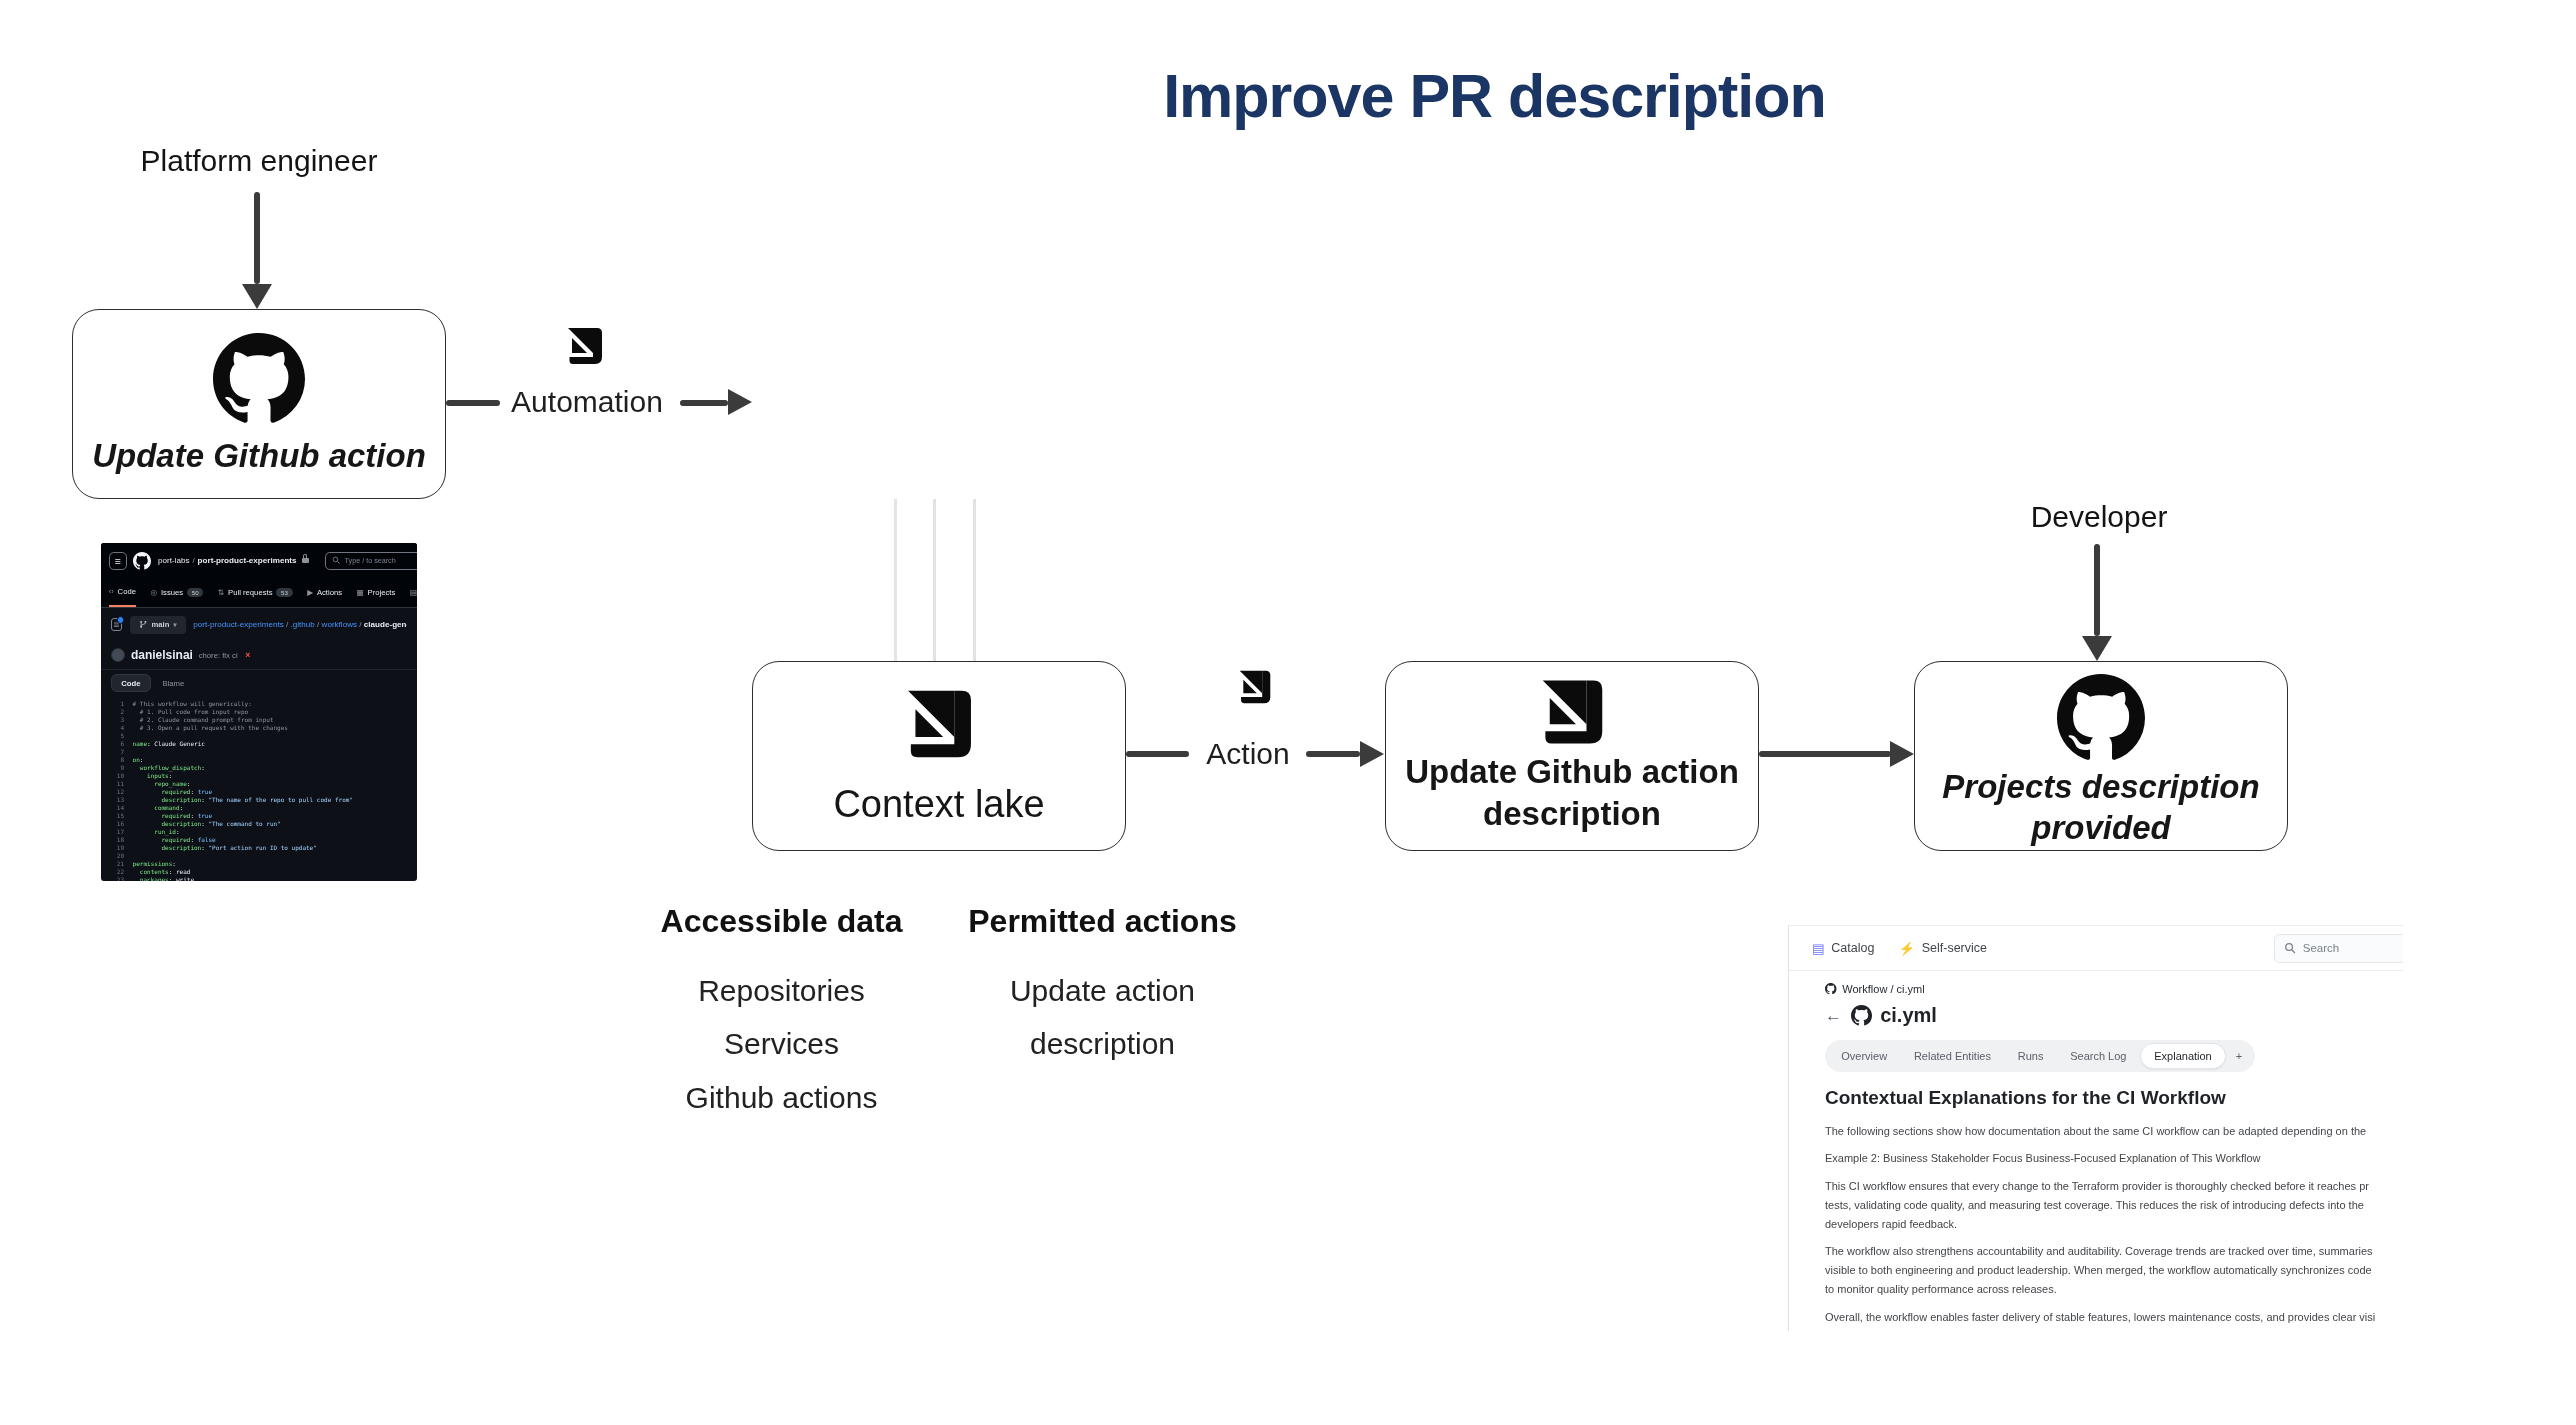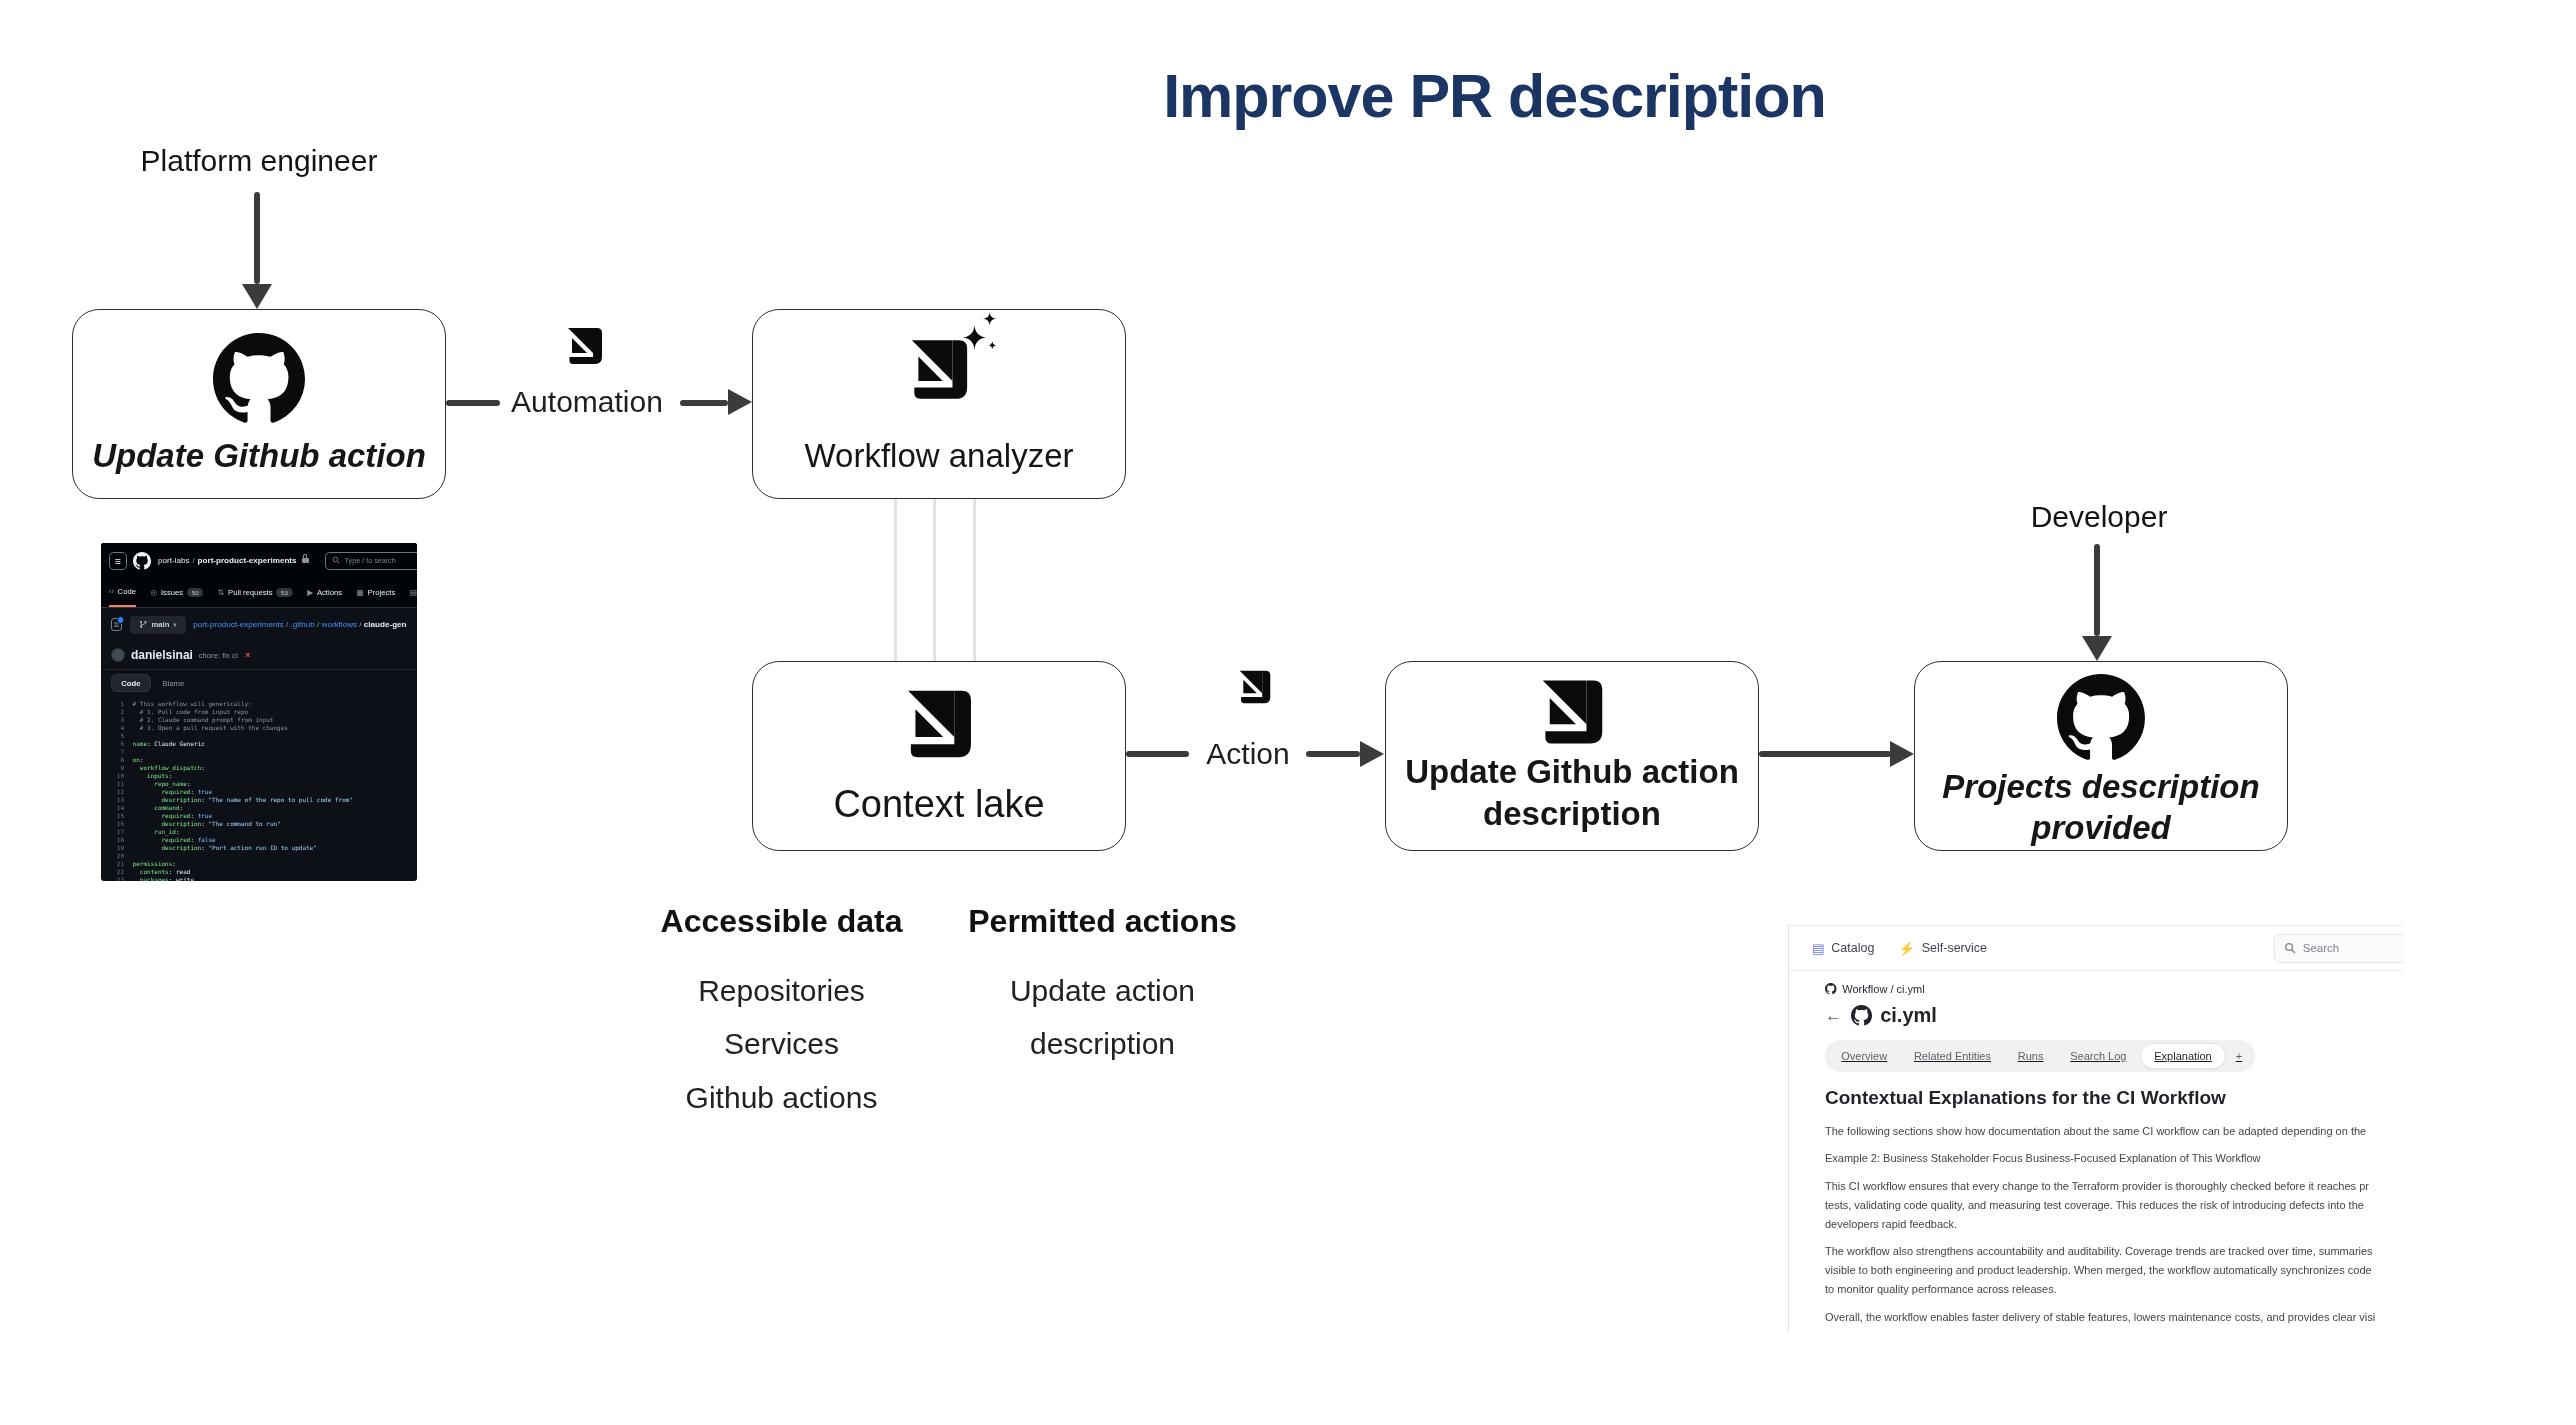--- a/index.html
+++ b/index.html
@@ -90,21 +90,21 @@
   .pt-bolt{color:#ff9900;font-size:12.5px;}
   .pt-search{position:absolute;left:485px;top:7.7px;width:163px;height:29px;background:#fafbfc;
              border:1px solid #e4e6ea;border-radius:5.8px;display:flex;align-items:center;gap:6.7px;
              padding:0 8.6px;color:#7a818c;font-size:11.5px;box-sizing:border-box;}
   .pt-body{padding:11.5px 0 0 36px;}
   .pt-crumb{display:flex;align-items:center;gap:5.8px;font-size:11px;color:#24292f;}
   .pt-titlerow{display:flex;align-items:center;gap:8.6px;margin-top:9.6px;}
   .pt-back{font-size:17px;color:#57606a;}
   .pt-title{font-size:20px;font-weight:700;color:#1f2328;}
   .pt-tabs{display:inline-flex;align-items:center;background:#f0f1f3;border-radius:17px;padding:2.9px;
-           margin-top:13.4px;text-decoration:underline;}
+           margin-top:13.4px;}
   .ptab{font-size:11px;color:#5b6069;padding:5.8px 13.4px;white-space:nowrap;border-radius:14.4px;}
   .ptab.sel{background:#fff;color:#1f2328;border:1px solid #e3e4e8;box-shadow:0 1px 1.9px rgba(0,0,0,.06);}
   .ptab.plus{padding:5.8px 9.6px;}
   .pt-h1{font-size:19px;font-weight:800;color:#1f2328;margin:15.3px 0 0 0;}
   .pt-paras{margin-top:12.5px;}
   .para{margin-bottom:8.6px;}
   .pline{font-size:11px;color:#424549;line-height:19px;white-space:nowrap;}
 </style>
 </head>
 <body>
@@ -151,37 +151,20 @@
   <div class="hline" style="left:446px;top:400px;width:54px;"></div>
   <span style="position:absolute;left:563px;top:326px;">
     <svg class="port-logo" width="44" height="40" viewBox="18 2 76 80">
         <use href="#portlogo"></use>
       </svg>
   </span>
   <div class="conn-label" style="left:496px;top:385px;width:182px;">Automation</div>
   <div class="hline" style="left:680px;top:400px;width:48px;"></div>
   <div class="head-right" style="left:728px;top:389px;"></div>
 
-  <div class="node" style="left:752px;top:309px;">
-    <span class="logo-wrap" style="margin-top:3.8px;">
-      <svg class="port-logo" width="71" height="65" viewBox="18 2 76 80">
-          <use href="#portlogo"></use>
-        </svg>
-      <svg class="sparkle" style="left:58px;top:-11.5px;" width="25" height="25" viewBox="0 0 96 96">
-          <use href="#sparkle"></use>
-        </svg>
-      <svg class="sparkle" style="left:79px;top:-25px;" width="13.4" height="13.4" viewBox="0 0 96 96">
-          <use href="#sparkle"></use>
-        </svg>
-      <svg class="sparkle" style="left:84px;top:3.8px;" width="8.6" height="8.6" viewBox="0 0 96 96">
-          <use href="#sparkle"></use>
-        </svg>
-    </span>
-    <div class="node-label lbl-regular">Workflow analyzer</div>
-  </div>
 
   <div class="gline" style="left:894px;top:499px;height:162px;"></div>
   <div class="gline" style="left:933px;top:499px;height:162px;"></div>
   <div class="gline" style="left:973px;top:499px;height:162px;"></div>
 
   <div class="node" style="left:752px;top:661px;">
     <span style="margin-top:1.9px;">
       <svg class="port-logo" width="81" height="74" viewBox="18 2 76 80">
           <use href="#portlogo"></use>
         </svg>

